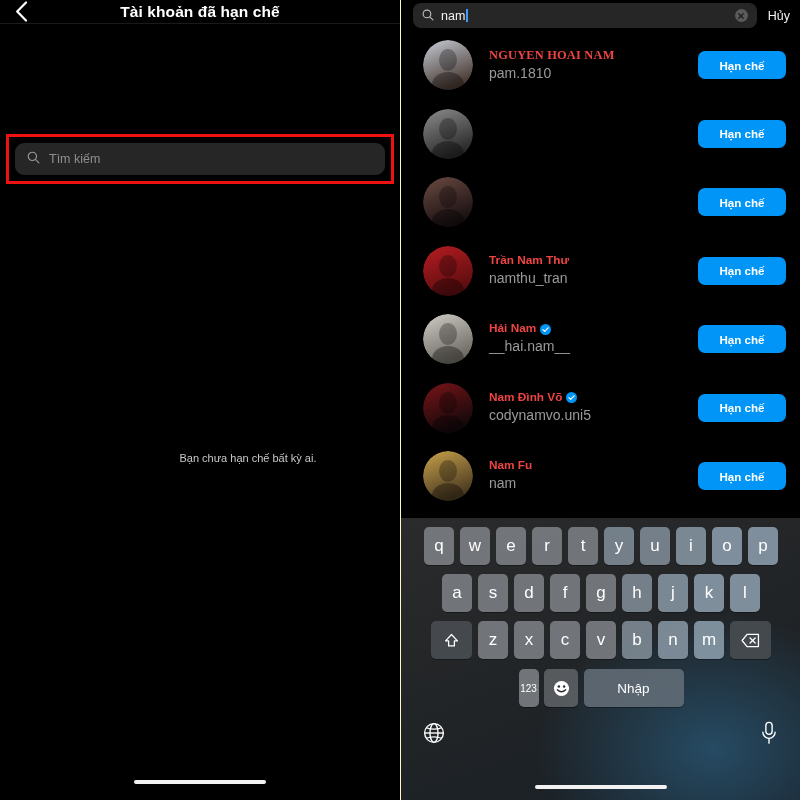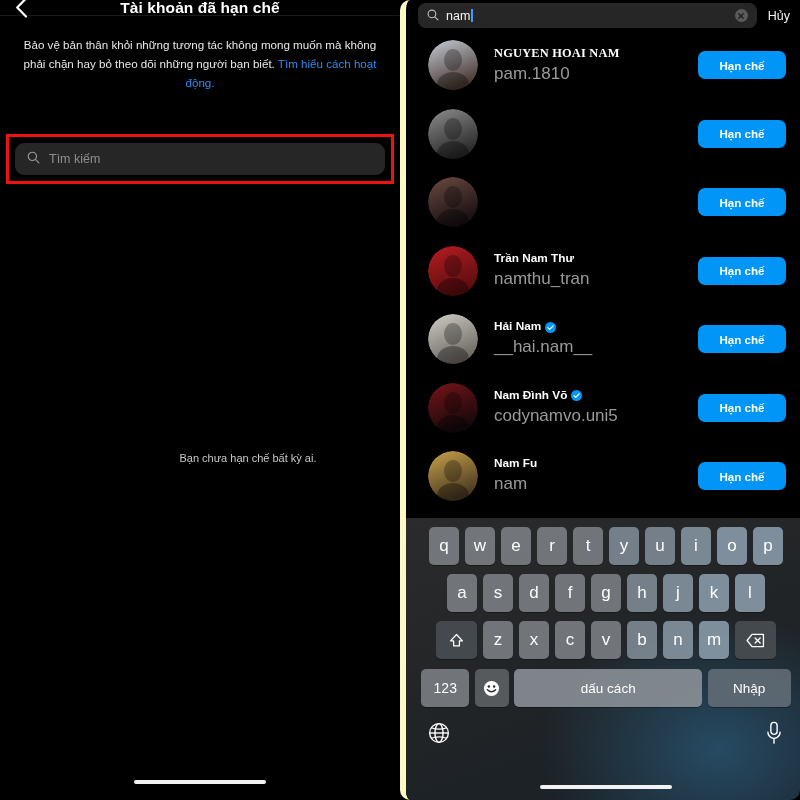--- a/index.html
+++ b/index.html
@@ -9,21 +9,21 @@
     -webkit-font-smoothing:antialiased;
   }
   .screen { position:relative; width:800px; height:800px; display:flex; }
 
   
   .panel-left {
     position:relative; width:400px; height:800px;
     background:#000; overflow:hidden;
   }
   .nav-bar {
-    position:relative; height:16px; width:100%;
+    position:relative; height:24px; width:100%;
     display:flex; align-items:center; justify-content:center;
     border-bottom:1px solid #1a1a1a;
   }
   .back-arrow {
     position:absolute; left:10px; top:50%; transform:translateY(-50%);
     width:22px; height:22px; display:flex; align-items:center; justify-content:center;
   }
   .back-arrow svg { display:block; }
   .nav-title {
     font-size:15.5px; font-weight:700; color:#fff; letter-spacing:.1px;
@@ -48,21 +48,21 @@
     font-size:11px; color:#c9c9c9;margin-left:48px;
   }
   .home-ind-left {
     position:absolute; bottom:16px; left:50%; transform:translateX(-50%);
     width:132px; height:4.5px; background:#f2f2f2; border-radius:3px;
   }
 
   
   .panel-right {
     position:relative; width:400px; height:800px;
-    background:#000; overflow:hidden; border-left:6px solid #fef9c3;border-radius:10px;
+    background:#000; overflow:hidden; border-left:1px solid #fef9c3;
   }
   .search-row {
     height:31px; display:flex; align-items:center;
     padding:0 8px 0 12px; gap:9px;
   }
   .search-field {
     flex:1; height:25px; background:#262626; border-radius:8px;
     display:flex; align-items:center; padding:0 9px; gap:7px;
   }
   .search-field .val {
@@ -82,25 +82,25 @@
   .user-row {
     height:68.5px; display:flex; align-items:center; padding-left:22px; position:relative;
   }
   .avatar {
     width:50px; height:50px; border-radius:50%; flex:0 0 auto;
     overflow:hidden; position:relative;
   }
   .avatar svg { display:block; width:100%; height:100%; }
   .user-meta { margin-left:16px; min-width:0; }
   .uname {
-    font-size:11.8px; font-weight:700; color:#ffffff; line-height:1.35;
+    font-size:11.8px; font-weight:700; color:#ef4444; line-height:1.35;
     display:flex; align-items:center; gap:4px; white-space:nowrap;
   }
   .uname.caps { font-family:"Liberation Serif","DejaVu Serif",serif; font-size:12.4px; letter-spacing:.2px;}
-  .uhandle { font-size:17px; color:#9a9a9a; line-height:1.4; white-space:nowrap; }
+  .uhandle { font-size:14px; color:#9a9a9a; line-height:1.4; white-space:nowrap; }
   .flag {
     display:inline-block; width:13px; height:9px; border-radius:1.5px;
     background:#da251d; position:relative; vertical-align:middle;
   }
   .flag:after {
     content:"★"; position:absolute; left:50%; top:50%;
     transform:translate(-50%,-52%); color:#ffff00; font-size:7.5px; line-height:1;
   }
   .verified { width:11px; height:11px; flex:0 0 auto; }
 
@@ -127,24 +127,24 @@
     width:30.5px; height:38px; border-radius:5px;
     display:flex; align-items:center; justify-content:center;
     font-size:17px; color:#fff; font-weight:400;
     background:rgba(124,128,132,.88);
     box-shadow:0 1px 0 rgba(0,0,0,.35);
   }
   .key.tint1 { background:rgba(128,140,150,.88); }
   .key.tint2 { background:rgba(132,148,160,.9); }
   .key.tint3 { background:rgba(136,154,168,.9); }
   .key.wide { width:41px; background:rgba(72,76,80,.92); }
-  .key.num { width:48px; font-size:14px; }
+  .key.num { width:20px; font-size:10px; }
   .key.emoji { width:34px; font-size:15px; background:rgba(92,96,100,.9); }
   .key.space { flex:1; max-width:188px; font-size:13.5px; background:rgba(140,146,152,.88); }
-  .key.enter { width:83px; font-size:13.5px; background:rgba(96,108,118,.9); }
+  .key.enter { width:100px; font-size:13.5px; background:rgba(96,108,118,.9); }
   .krow.r2 { padding-left:16px; padding-right:16px; }
   .kbot {
     display:flex; align-items:center; justify-content:space-between;
     padding:14px 22px 0 22px;
   }
   .kbot svg { display:block; }
   .home-ind-right {
     position:absolute; bottom:11px; left:50%; transform:translateX(-50%);
     width:132px; height:4.5px; background:#f2f2f2; border-radius:3px;
   }
@@ -158,23 +158,20 @@
 
     <div class="nav-bar">
       <div class="back-arrow">
         <svg width="13" height="21" viewBox="0 0 13 21">
             <path d="M11 1.5 L2.2 10.5 L11 19.5" stroke="#fff" stroke-width="2.2" fill="none" stroke-linecap="round" stroke-linejoin="round"></path>
           </svg>
       </div>
       <div class="nav-title">Tài khoản đã hạn chế</div>
     </div>
 
-    <div class="desc">
-      <span>Bảo vệ bản thân khỏi những tương tác không mong muốn mà không phải chặn hay bỏ theo dõi những người bạn biết. </span><span class="lnk">Tìm hiểu cách hoạt động.</span>
-    </div>
 
     <div class="search-hl"></div>
     <div class="search-box">
       <span>
         <svg width="13" height="13" viewBox="0 0 16 16">
             <circle cx="6.6" cy="6.6" r="5.1" stroke="#9a9a9a" stroke-width="1.4" fill="none"></circle>
             <line x1="10.4" y1="10.4" x2="14.6" y2="14.6" stroke="#9a9a9a" stroke-width="1.4" stroke-linecap="round"></line>
           </svg>
       </span>
       <span class="ph">Tìm kiếm</span>
@@ -445,21 +442,20 @@
       <div class="krow r4">
         <div class="key num">123</div>
         <div class="key emoji">
           <svg width="17" height="17" viewBox="0 0 18 18">
               <circle cx="9" cy="9" r="8" fill="#fff"></circle>
               <circle cx="6.2" cy="6.8" r="1.3" fill="#2b2b2d"></circle>
               <circle cx="11.8" cy="6.8" r="1.3" fill="#2b2b2d"></circle>
               <path d="M4.6 10.4 Q9 14.6 13.4 10.4" fill="none" stroke="#2b2b2d" stroke-width="1.5" stroke-linecap="round"></path>
             </svg>
         </div>
-        <div class="key space">dấu cách</div>
         <div class="key enter">Nhập</div>
       </div>
       <div class="kbot">
         <span>
           <svg width="22" height="22" viewBox="0 0 24 24">
               <circle cx="12" cy="12" r="10.2" fill="none" stroke="#fff" stroke-width="1.5"></circle>
               <ellipse cx="12" cy="12" rx="4.4" ry="10.2" fill="none" stroke="#fff" stroke-width="1.5"></ellipse>
               <line x1="1.8" y1="12" x2="22.2" y2="12" stroke="#fff" stroke-width="1.5"></line>
               <path d="M3.6 6.2 Q12 9.4 20.4 6.2" fill="none" stroke="#fff" stroke-width="1.3"></path>
               <path d="M3.6 17.8 Q12 14.6 20.4 17.8" fill="none" stroke="#fff" stroke-width="1.3"></path>

